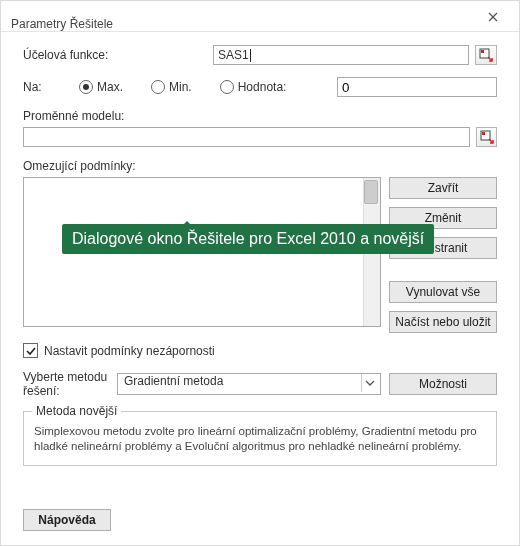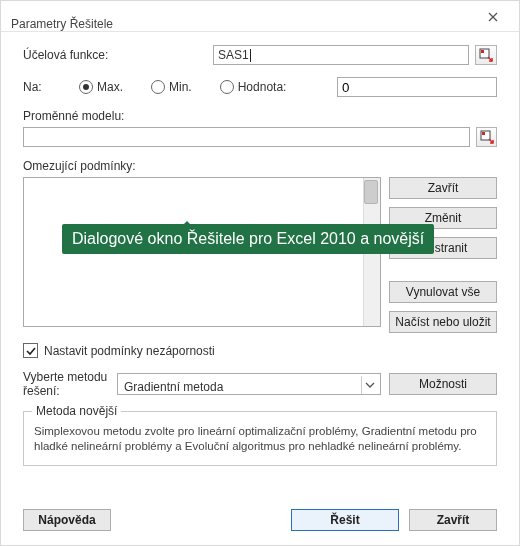--- a/index.html
+++ b/index.html
@@ -175,21 +175,21 @@
   .chk{
     width:13px;height:13px;border:1px solid #666;background:#fff;
     display:flex;align-items:center;justify-content:center;
   }
   .chk svg{width:10px;height:10px;}
   .method-row{
     display:flex;align-items:center;gap:8px;margin-bottom:12px;
   }
   .method-row .sel{
     flex:1;height:22px;border:1px solid #aaa;background:#fff;
-    display:flex;align-items:flex-end;justify-content:space-between;
+    display:flex;align-items:flex-start;justify-content:space-between;
     padding:0 2px 0 6px;cursor:pointer;box-sizing:border-box;
   }
   .sel .chev{
     width:16px;height:18px;border-left:1px solid #ccc;
     display:flex;align-items:center;justify-content:center;
   }
   .groupbox{
     border:1px solid #c8c8c8;
     padding:12px 10px 10px 10px;
     position:relative;
@@ -332,19 +332,15 @@
       <span class="legend">Metoda novější</span>
       <div class="desc">Simplexovou metodu zvolte pro lineární optimalizační problémy, Gradientní metodu pro hladké nelineární problémy a Evoluční algoritmus pro nehladké nelineární problémy.</div>
     </div>
 
   </div>
 
   <div class="footer">
     <div class="left">
       <div class="btn footer-btn">Nápověda</div>
     </div>
-    <div class="right">
-      <div class="btn footer-btn solve primary">Řešit</div>
-      <div class="btn footer-btn">Zavřít</div>
-    </div>
   </div>
 
 </div>
 
 </body></html>

